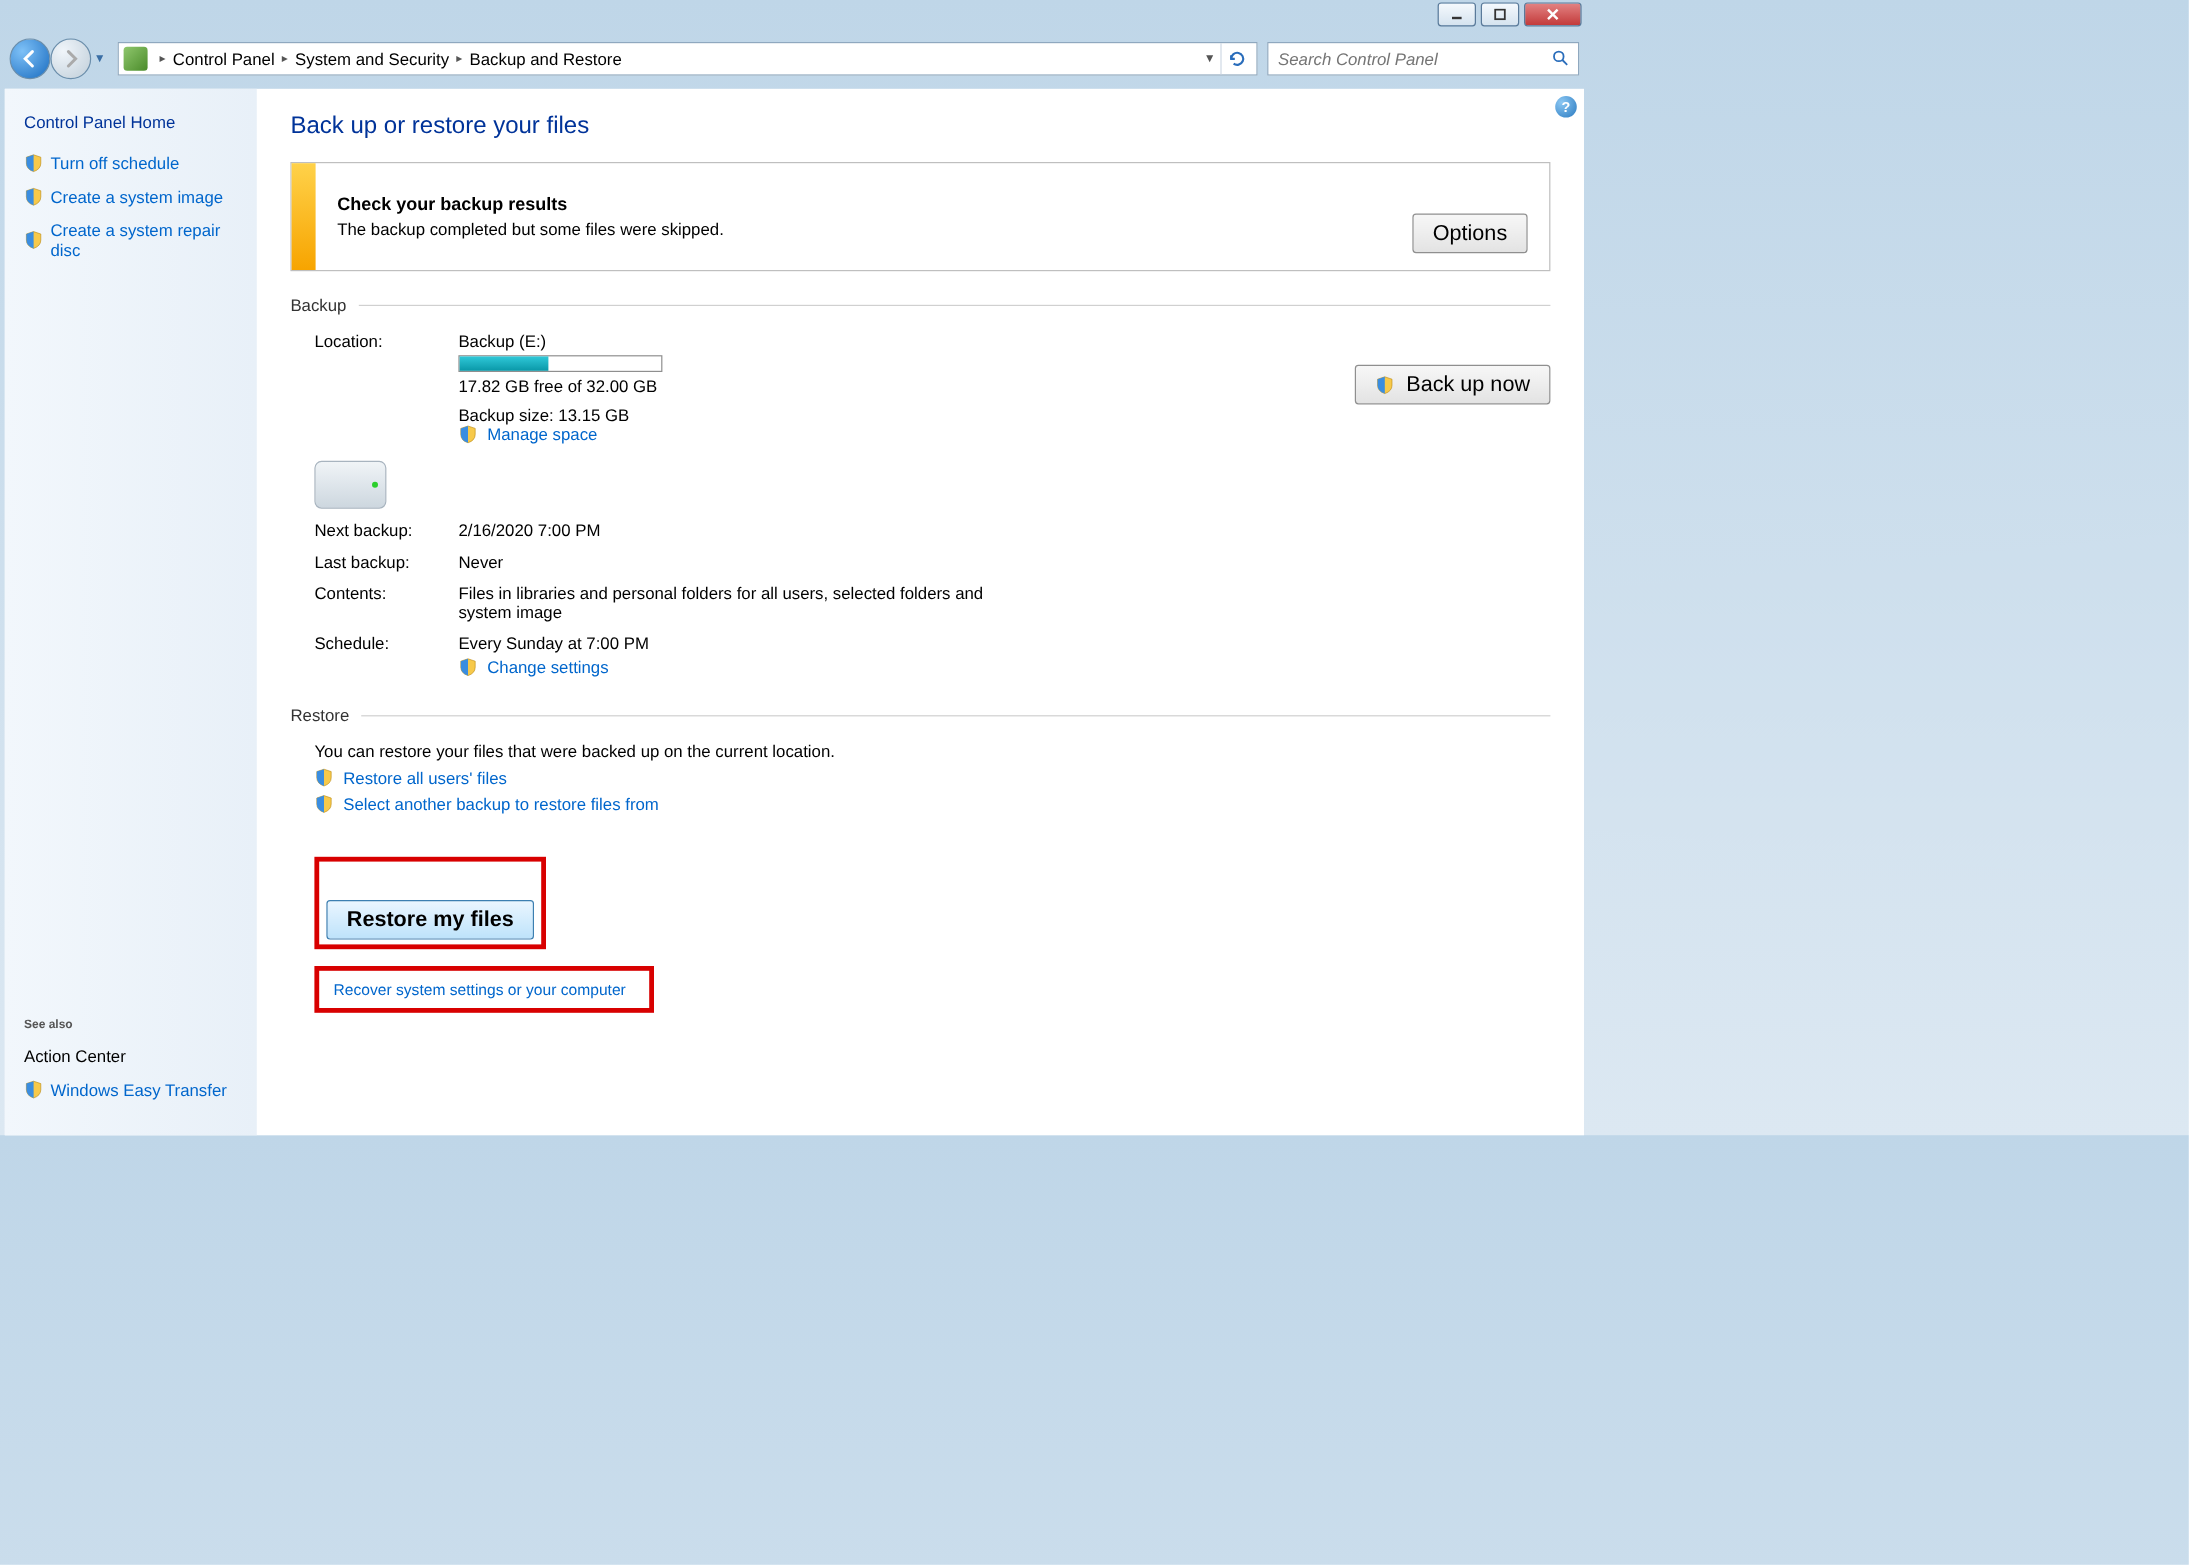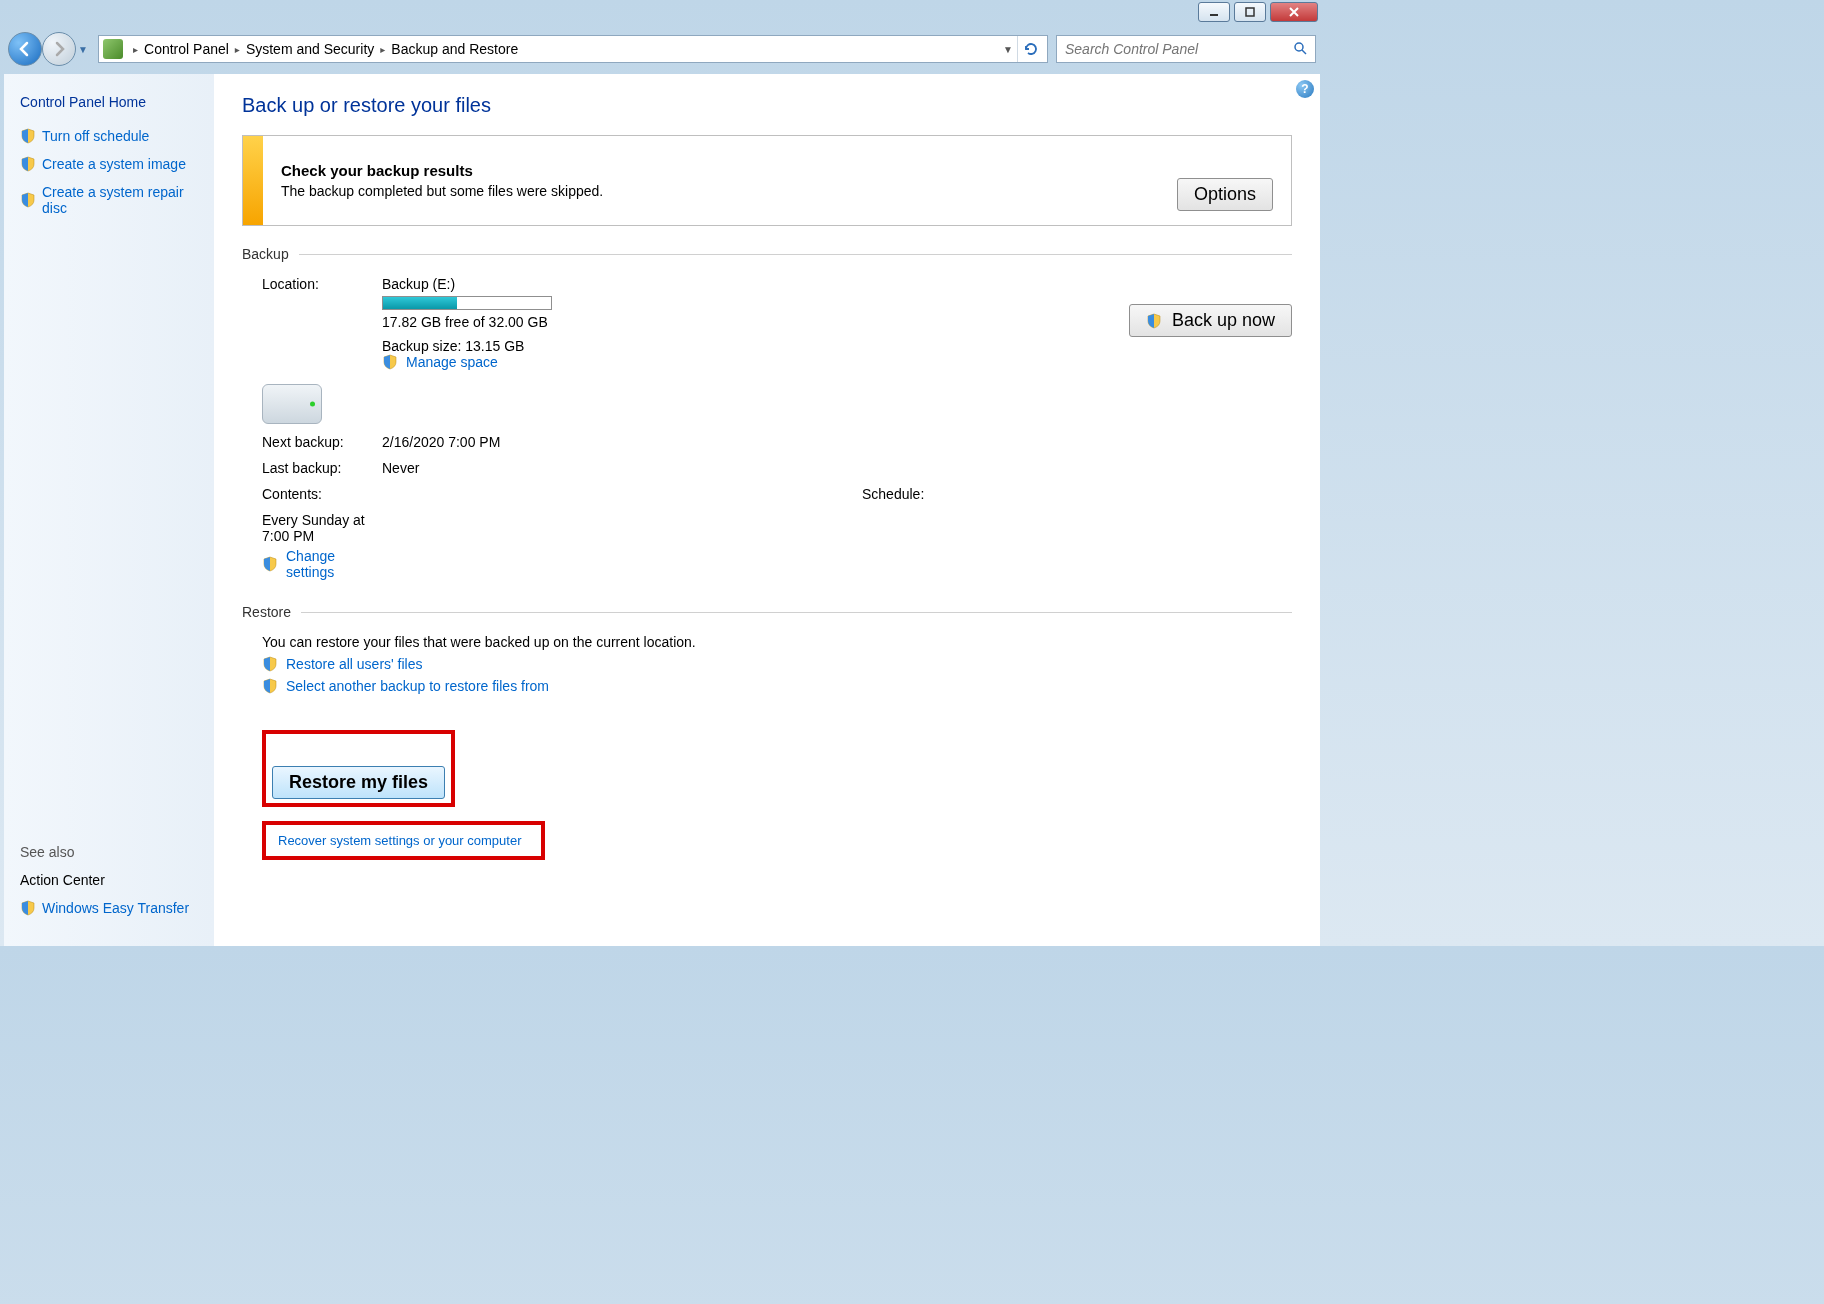--- a/index.html
+++ b/index.html
@@ -139,22 +139,23 @@
 .shield-icon {
   width: 16px; height: 16px;
   margin-right: 6px;
   display: inline-flex;
   align-items:center; justify-content:center;
 }
 .shield-icon svg { width: 16px; height: 16px; }
 .sidebar-spacer { flex: 1; }
 .sidebar-seealso {
   color: #555;
-  font-size: 14px;
+  font-size: 10px;
   margin-bottom: 12px;
+  font-weight: bold;
 }
 .sidebar-plain {
   color: #000;
   font-size: 14px;
   margin-bottom: 12px;
 }
 .content {
   flex: 1;
   padding: 20px 28px;
   position: relative;
@@ -444,20 +445,21 @@
 
       <div class="label-cell">Next backup:</div>
       <div class="value-cell">2/16/2020 7:00 PM</div>
       <div></div>
 
       <div class="label-cell">Last backup:</div>
       <div class="value-cell">Never</div>
       <div></div>
 
       <div class="label-cell">Contents:</div>
+      <div class="value-cell">Files in libraries and personal folders for all users, selected folders and system image</div>
       <div></div>
 
       <div class="label-cell">Schedule:</div>
       <div class="value-cell">
         <div>Every Sunday at 7:00 PM</div>
         <div class="link-row" style="margin-top:4px">
           <span class="shield-icon">
             <svg viewBox="0 0 16 16">
                 <path d="M8 1 L14 3 L14 8 Q14 13 8 15 Q2 13 2 8 L2 3 Z" fill="#f7c94a" stroke="#b88810" stroke-width="0.5"></path>
                 <path d="M8 1 L8 15 Q2 13 2 8 L2 3 Z" fill="#3a8de0"></path>

